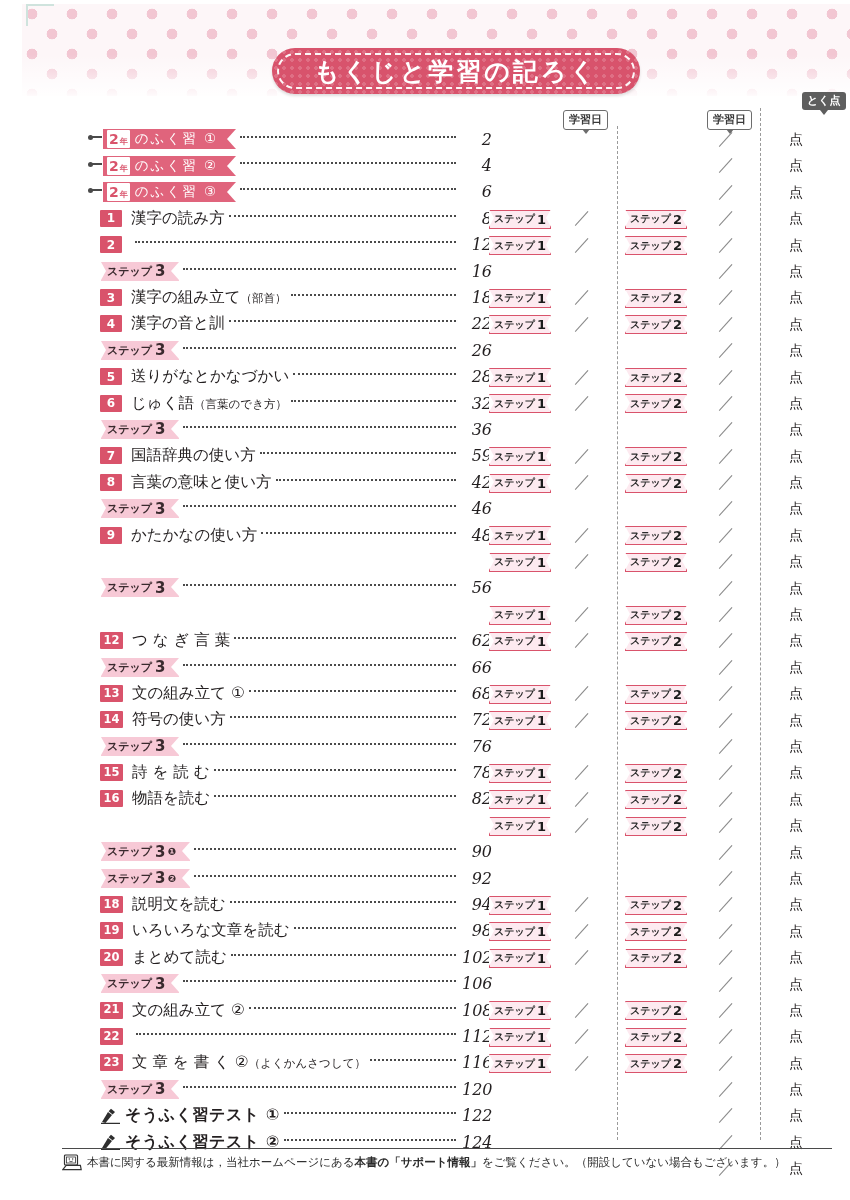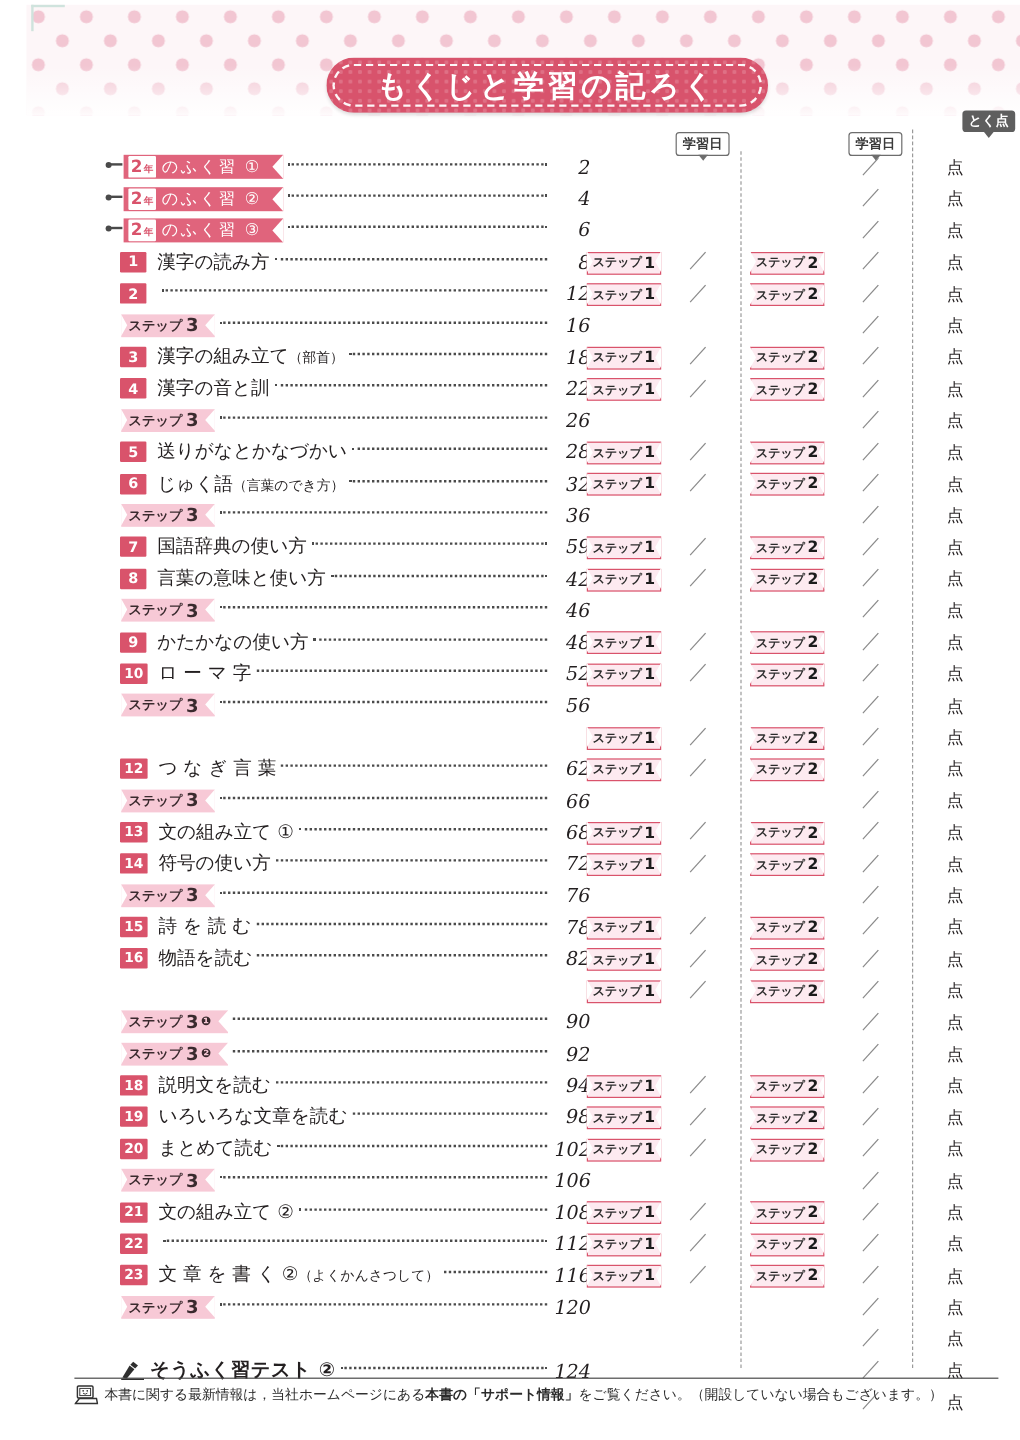--- a/index.html
+++ b/index.html
@@ -733,26 +733,20 @@
           <span class="arrow-l"></span>
           <span class="sb-word">ステップ</span>
           <span class="sb-num">2</span>
           <span class="arrow-r"></span>
         </div>
         <span class="slash slash-a" style="top: 4px;">／</span>
         <span class="slash slash-b" style="top: 4px;">／</span>
         <span class="ten" style="top: 5px;">点</span>
       </div>
       <div class="row">
-        <div class="label-zone">
-          <span class="num-chip wide">10</span>
-          <span class="chap-title"><span>ロ ー マ 字</span></span>
-          <span class="leader"></span>
-          <span class="pageno">52</span>
-        </div>
         <div class="step-badge" id="" style="left: 489px; top: 4.5px;">
           <span class="arrow-l"></span>
           <span class="sb-word">ステップ</span>
           <span class="sb-num">1</span>
           <span class="arrow-r"></span>
         </div>
         <div class="step-badge" id="" style="left: 625px; top: 4.5px;">
           <span class="arrow-l"></span>
           <span class="sb-word">ステップ</span>
           <span class="sb-num">2</span>
@@ -1128,20 +1122,30 @@
             <span class="s3-word">ステップ</span>
             <span class="s3-num">3</span>
           </div>
           <span class="leader"></span>
           <span class="pageno">120</span>
         </div>
         <span class="slash slash-b" style="top: 4px;">／</span>
         <span class="ten" style="top: 5px;">点</span>
       </div>
       <div class="row">
+        <div class="label-zone">
+          <span class="test-icon"><svg width="21" height="16" viewBox="0 0 21 16">
+              <path d="M2 14 L8 4 L12 7 L5.5 15 Z" fill="#2e2e2e"></path>
+              <path d="M8.6 3.2 L11 0.8 L15 4 L12.6 6.4 Z" fill="#2e2e2e"></path>
+              <path d="M1 15.4 L20 15.4" stroke="#2e2e2e" stroke-width="1.3"></path>
+            </svg></span>
+          <span class="test-title">そうふく習テスト ①</span>
+          <span class="leader"></span>
+          <span class="pageno">122</span>
+        </div>
         <span class="slash slash-b" style="top: 4px;">／</span>
         <span class="ten" style="top: 5px;">点</span>
       </div>
       <div class="row">
         <div class="label-zone">
           <span class="test-icon"><svg width="21" height="16" viewBox="0 0 21 16">
               <path d="M2 14 L8 4 L12 7 L5.5 15 Z" fill="#2e2e2e"></path>
               <path d="M8.6 3.2 L11 0.8 L15 4 L12.6 6.4 Z" fill="#2e2e2e"></path>
               <path d="M1 15.4 L20 15.4" stroke="#2e2e2e" stroke-width="1.3"></path>
             </svg></span>

